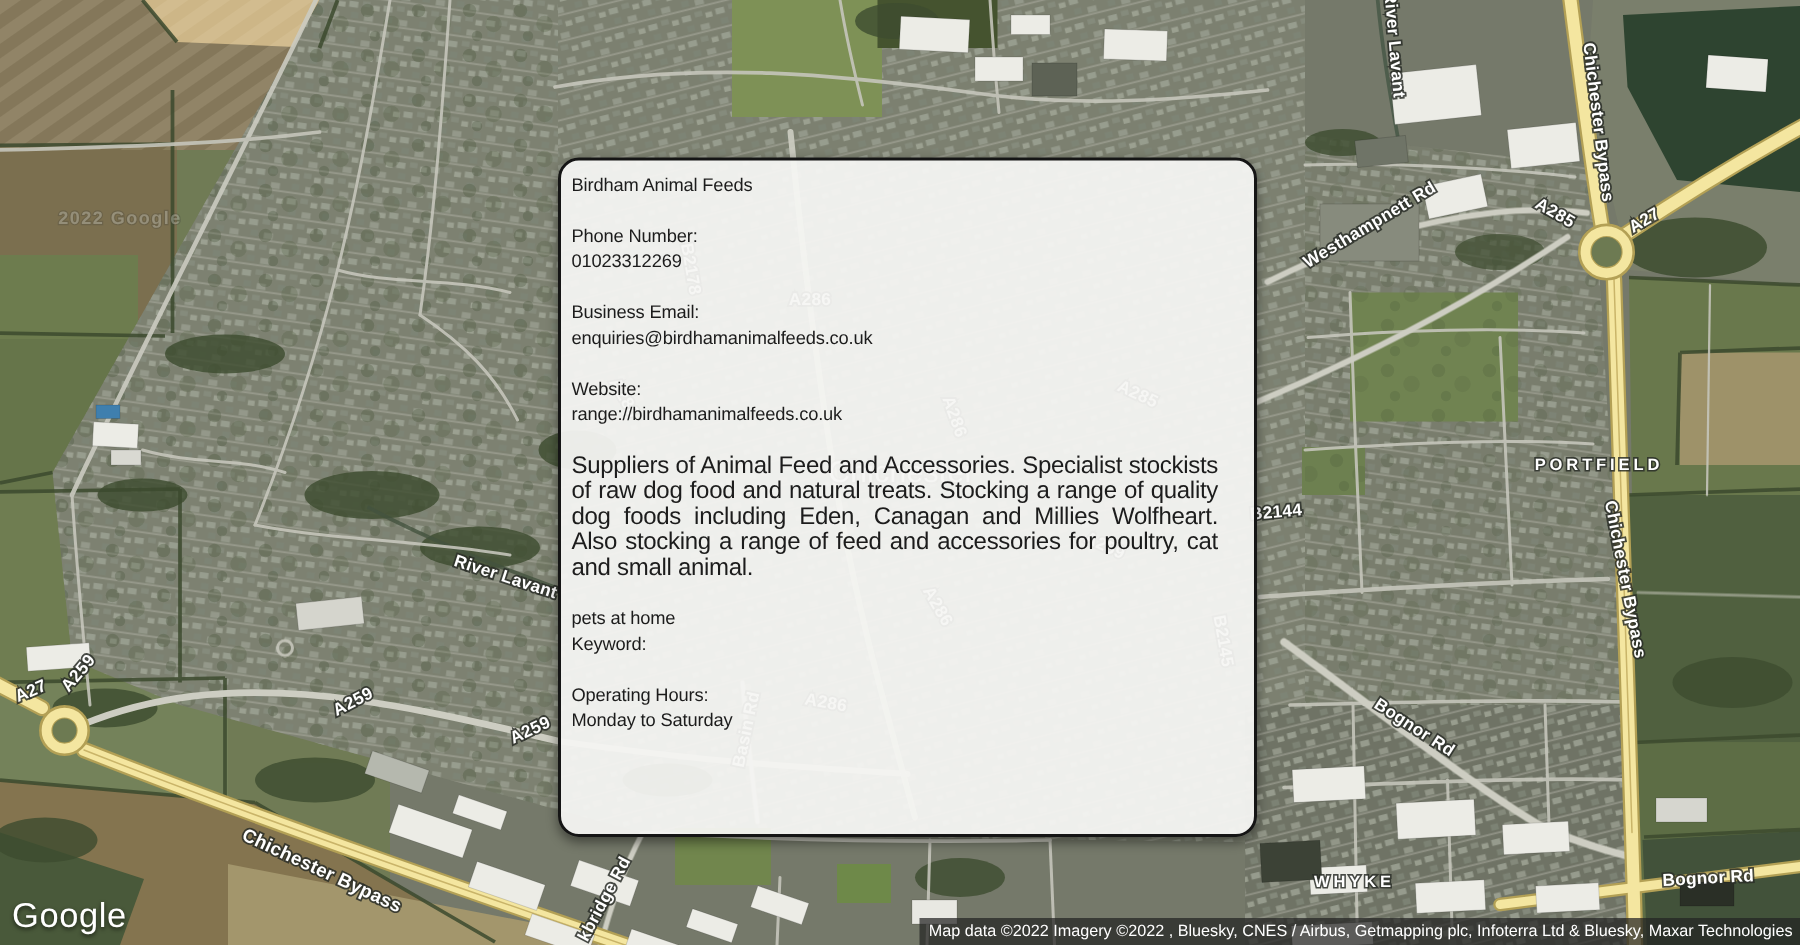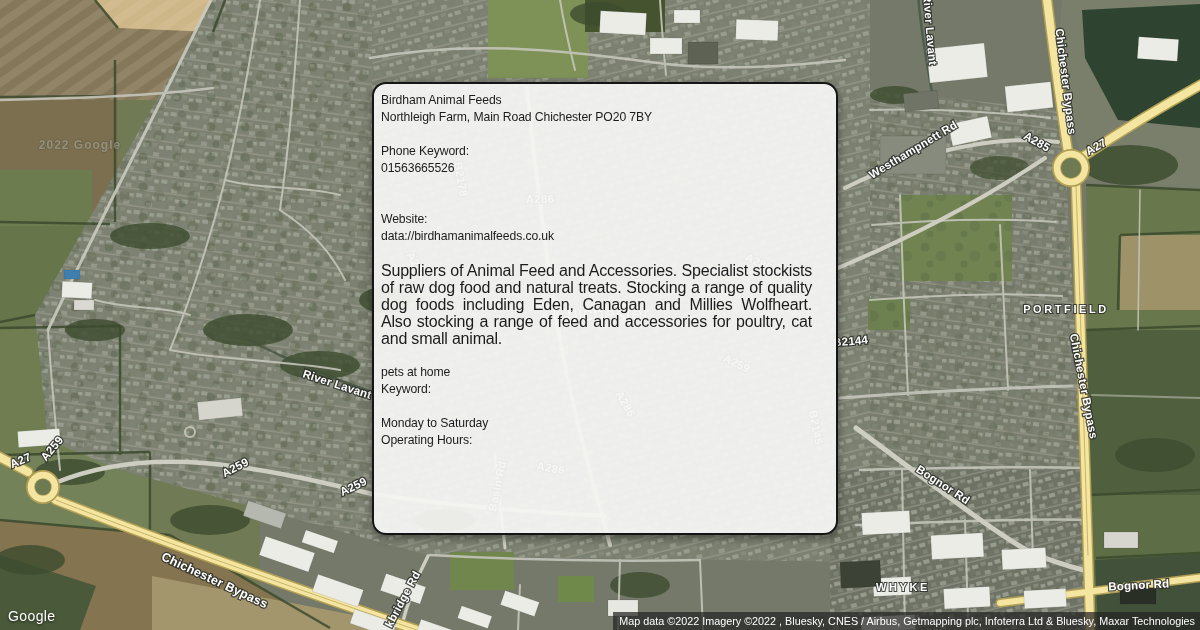--- a/index.html
+++ b/index.html
@@ -7,29 +7,29 @@
   .stage svg{position:absolute;left:0;top:0;}
   
   .maplabel{font-family:"Liberation Sans",sans-serif;font-size:11.5px;font-weight:600;fill:#fff;
             stroke:rgba(42,46,40,0.85);stroke-width:2.4px;paint-order:stroke;text-anchor:middle;
             letter-spacing:.2px;}
   .maplabel.area{font-size:11px;letter-spacing:2.6px;font-weight:700;stroke-width:2.1px;}
   .maplabel.big{font-size:12.5px;}
   .maplabel.city{font-size:20px;font-weight:400;stroke:rgba(70,70,70,.5);stroke-width:2.6px;opacity:.95;}
   .maplabel.watermark{font-size:12px;font-weight:700;fill:rgba(235,235,225,.32);stroke:rgba(60,60,55,.25);stroke-width:1.5px;letter-spacing:1px;}
   
-  .card{position:absolute;left:372px;top:82px;width:466px;height:453px;box-sizing:border-box;
+  .card{position:absolute;left:372px;top:105px;width:466px;height:453px;box-sizing:border-box;
         background:rgba(245,245,243,0.94);border:2px solid #151515;border-radius:14px;
         box-shadow:0 3px 8px rgba(0,0,0,.45);
         padding:8px 24px 0 7px;color:#1c1c1c;font-size:12.2px;line-height:17px;letter-spacing:-.1px;}
   .card .line{white-space:nowrap;overflow:hidden;}
   .card .para{text-align:justify;font-size:16px;letter-spacing:-.2px;}
   .card .gap{height:17px;}
   
-  .google-logo{position:absolute;left:8px;bottom:6px;color:#fff;font-size:14px;font-weight:500;
+  .google-logo{position:absolute;left:8px;bottom:6px;color:#fff;font-size:23px;font-weight:500;
                letter-spacing:.4px;text-shadow:0 1px 3px rgba(0,0,0,.65);margin-top:41px;}
   
   .attribution{position:absolute;right:0;bottom:0;height:18px;line-height:18px;
                background:rgba(34,34,34,.72);color:#fff;font-size:10.8px;padding:0 5px 0 6px;
                white-space:nowrap;margin-top:28px;}
 </style>
 </head>
 <body>
 
 <div class="stage">
@@ -290,35 +290,36 @@
         <text x="735" y="367" transform="rotate(25 735 367)" class="maplabel road">A259</text>
         <text x="812" y="428" transform="rotate(80 812 428)" class="maplabel road">B2145</text>
         <text x="622" y="406" transform="rotate(60 622 406)" class="maplabel road">A286</text>
         <text x="501" y="487" transform="rotate(-78 501 487)" class="maplabel road">Basin Rd</text>
         <text x="550" y="472" transform="rotate(10 550 472)" class="maplabel road">A286</text>
       </g>
   </svg>
 
   <div class="card">
     <div class="line">Birdham Animal Feeds</div>
-    <div class="line">Northleigh Farm, Main Road Chichester PO20 7BY</div>
-    <div class="gap"></div>
-    <div class="line">Phone Keyword:</div>
-    <div class="line">01563665526</div>
-    <div class="gap"></div>
+    <div class="gap"></div>
+    <div class="line">Phone Number:</div>
+    <div class="line">01023312269</div>
+    <div class="gap"></div>
+    <div class="line">Business Email:</div>
+    <div class="line">enquiries@birdhamanimalfeeds.co.uk</div>
     <div class="gap"></div>
     <div class="line">Website:</div>
-    <div class="line">data://birdhamanimalfeeds.co.uk</div>
+    <div class="line">range://birdhamanimalfeeds.co.uk</div>
     <div class="gap"></div>
     <div class="para">Suppliers of Animal Feed and Accessories. Specialist stockists of raw dog food and natural treats. Stocking a range of quality dog foods including Eden, Canagan and Millies Wolfheart. Also stocking a range of feed and accessories for poultry, cat and small animal.</div>
     <div class="gap"></div>
     <div class="line">pets at home</div>
     <div class="line">Keyword:</div>
     <div class="gap"></div>
+    <div class="line">Operating Hours:</div>
     <div class="line">Monday to Saturday</div>
-    <div class="line">Operating Hours:</div>
   </div>
 
   <div class="google-logo">Google</div>
 
   <div class="attribution">Map data ©2022 Imagery ©2022 , Bluesky, CNES / Airbus, Getmapping plc, Infoterra Ltd &amp; Bluesky, Maxar Technologies</div>
 
 </div>
 
 </body></html>

